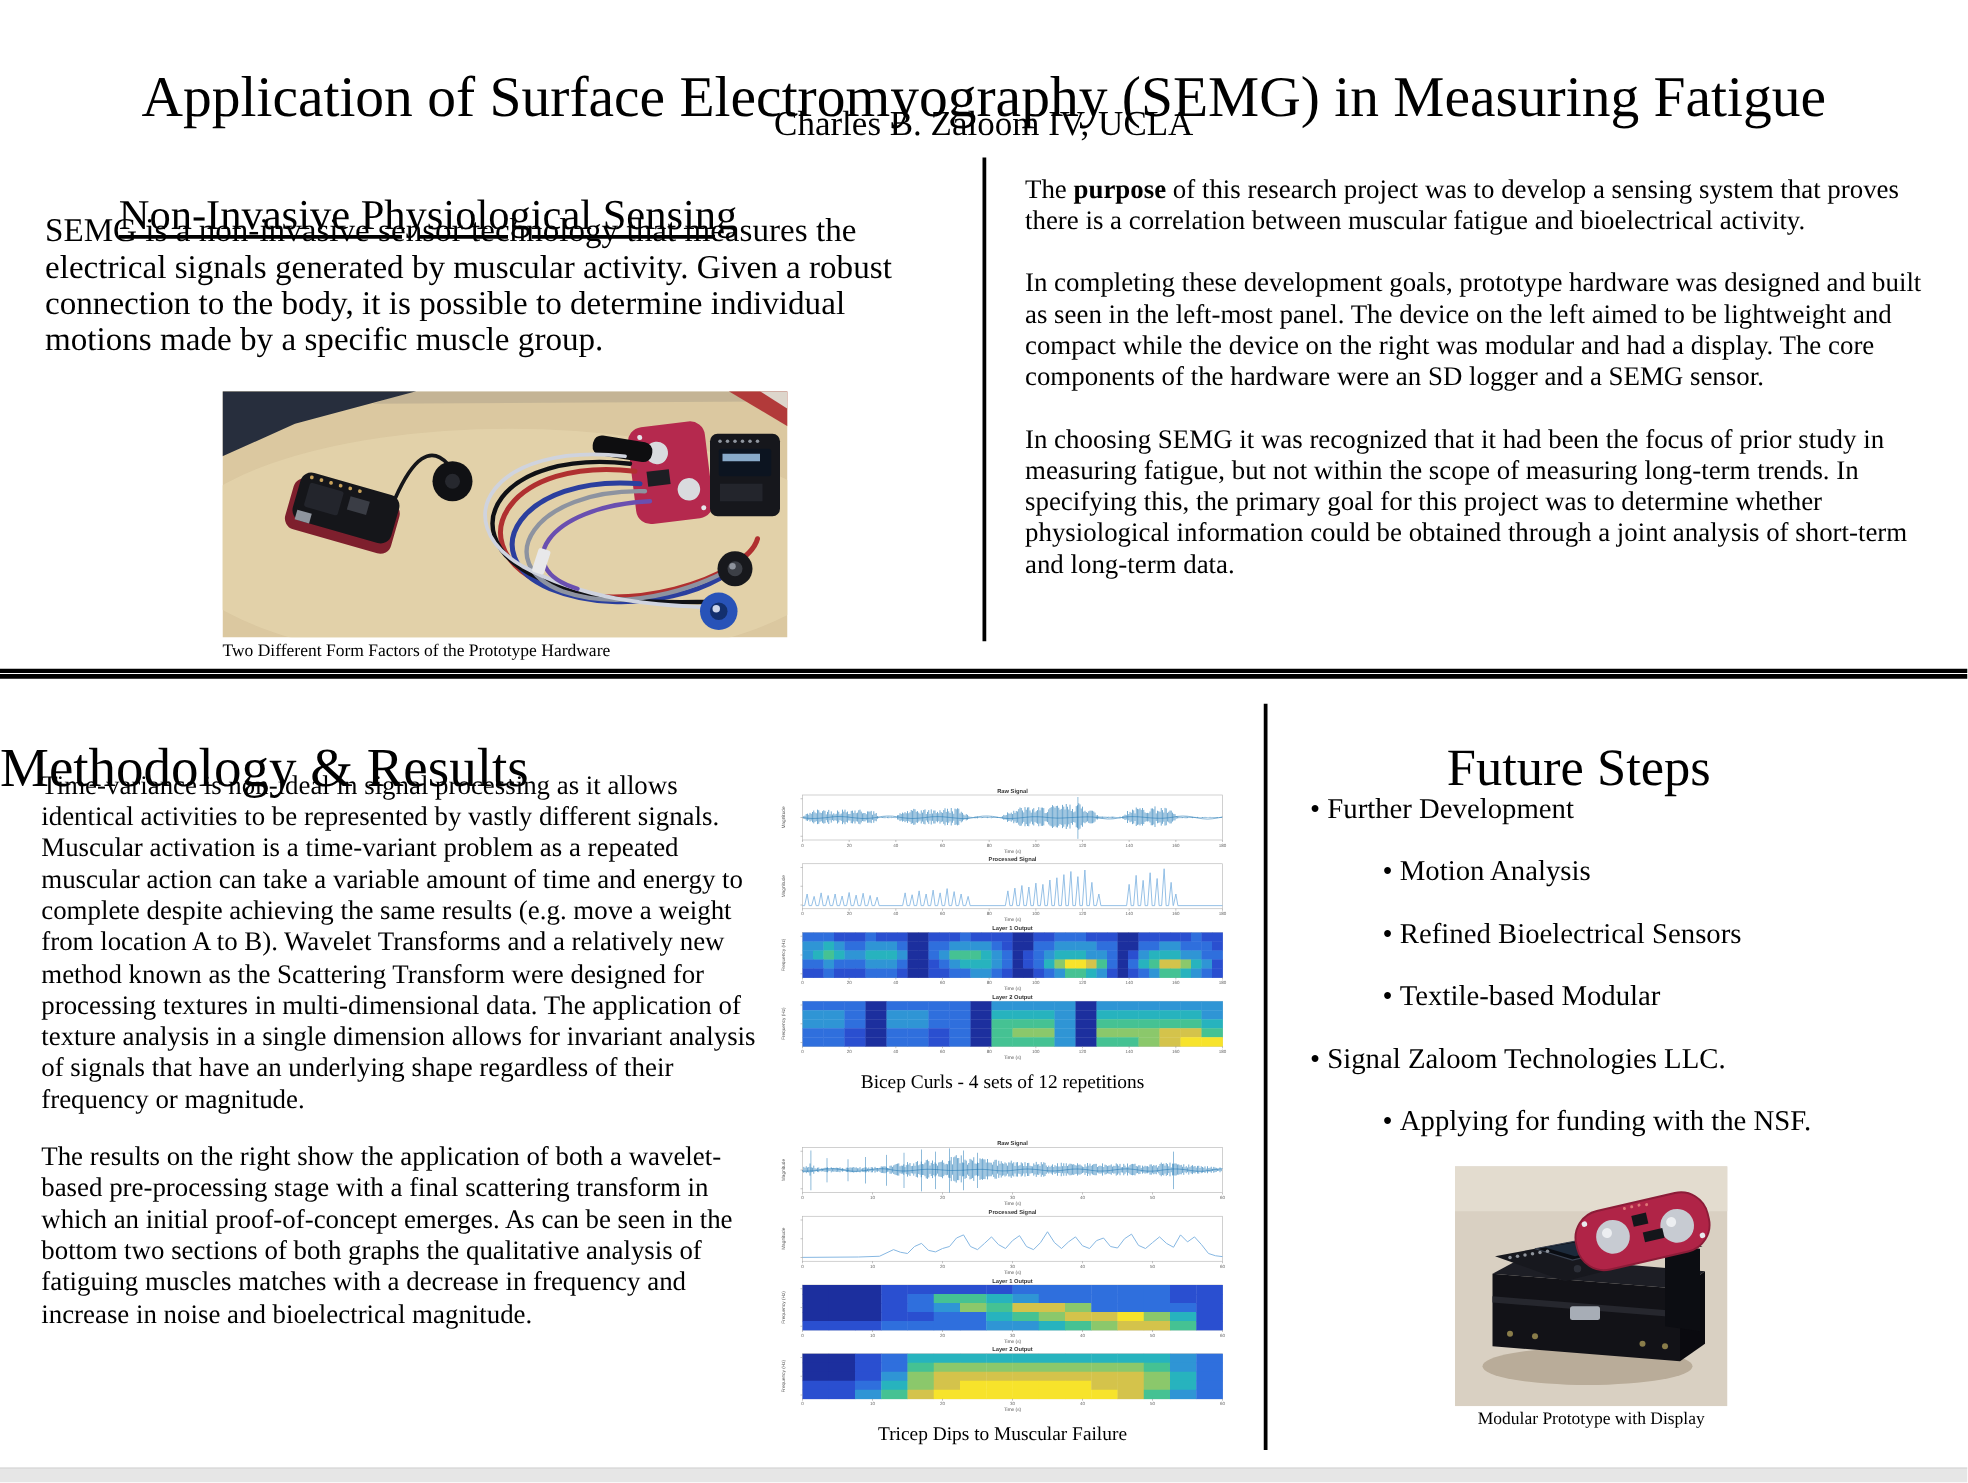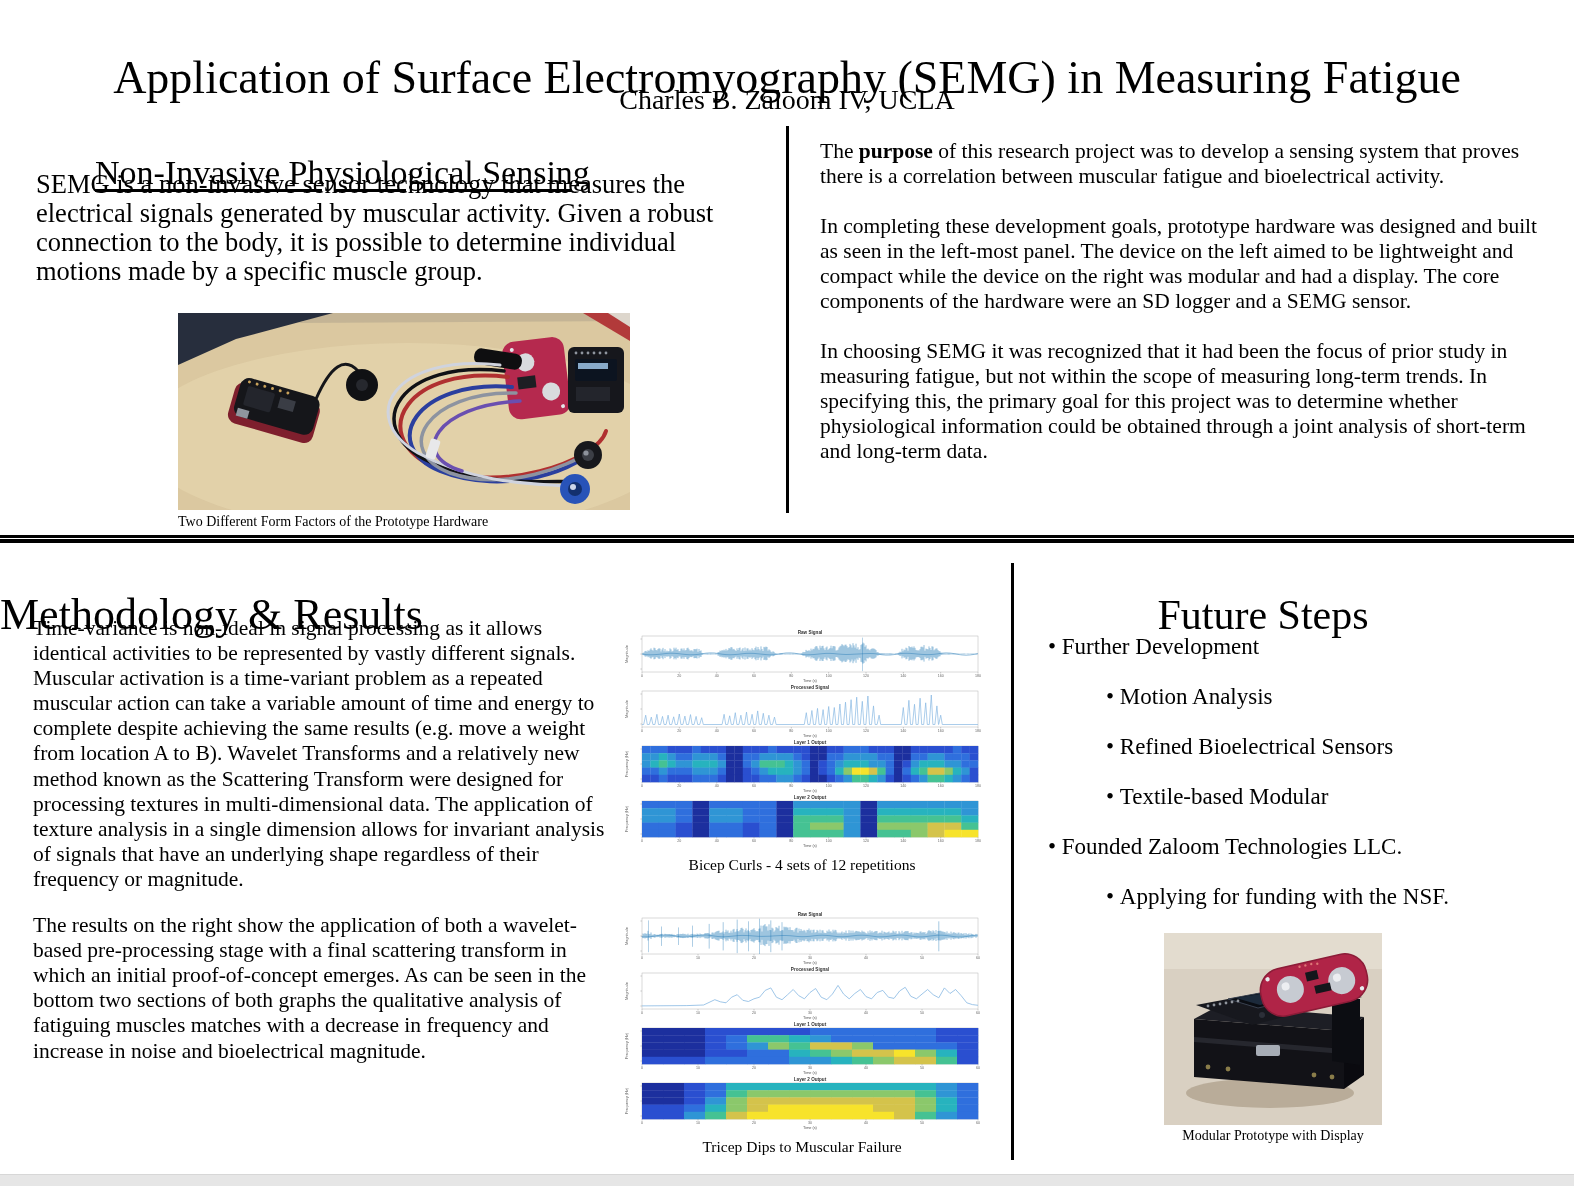--- a/index.html
+++ b/index.html
@@ -856,21 +856,21 @@
   </figure>
 
   <div class="vdiv-bottom"></div>
 
   <h2 class="future-heading">Future Steps</h2>
   <ul class="future-list">
     <li class="lvl1">Further Development</li>
     <li class="lvl2">Motion Analysis</li>
     <li class="lvl2">Refined Bioelectrical Sensors</li>
     <li class="lvl2">Textile-based Modular</li>
-    <li class="lvl1">Founded Zaloom Technologies LLC.</li>
+    <li class="lvl1">Signal Zaloom Technologies LLC.</li>
     <li class="lvl2">Applying for funding with the NSF.</li>
   </ul>
 
   <div class="photo2-wrap">
     <svg viewBox="0 0 218 192" width="218" height="192">
       <rect width="218" height="192" fill="#d9d0c2"></rect>
       <rect width="218" height="36" fill="#e3dccf"></rect>
       <ellipse cx="106" cy="160" rx="84" ry="15" fill="#b9ac99"></ellipse>
 
       <polygon points="30,86 180,98 180,156 30,144" fill="#121217"></polygon>

